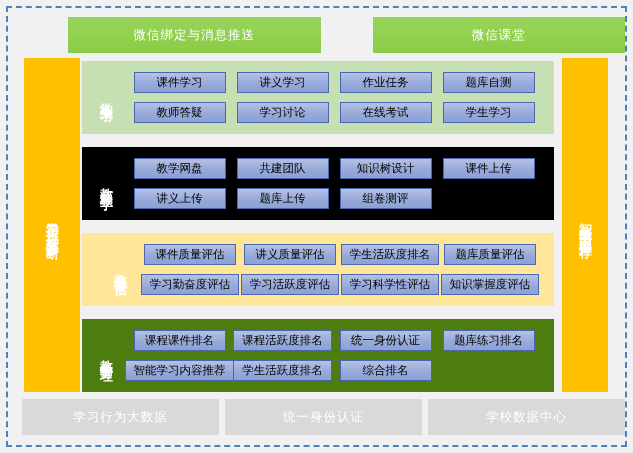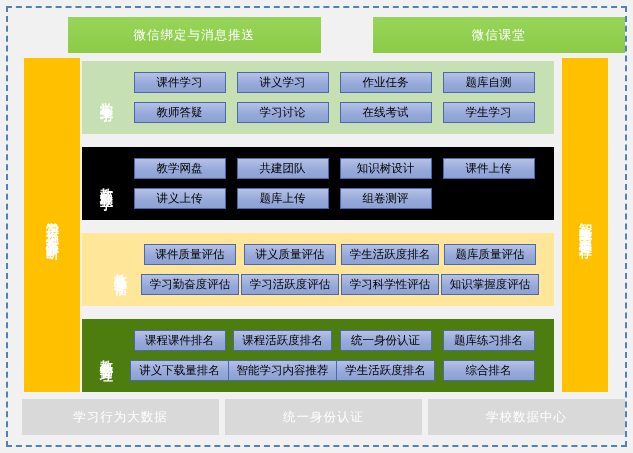--- a/index.html
+++ b/index.html
@@ -128,21 +128,20 @@
 
       <div class="section section-4">
         <div class="sec-label">
           <span class="vtext">教学管理</span>
         </div>
         <div class="btn-grid">
           <div class="mod-btn">课程课件排名</div>
           <div class="mod-btn">课程活跃度排名</div>
           <div class="mod-btn">统一身份认证</div>
           <div class="mod-btn">题库练习排名</div>
-          <div class="mod-btn">讲义下载量排名</div>
           <div class="mod-btn">智能学习内容推荐</div>
           <div class="mod-btn">学生活跃度排名</div>
           <div class="mod-btn">综合排名</div>
         </div>
       </div>
 
     </div>
 
     <div class="vbar right">
       <span class="vtext">智能学习内容推荐</span>

